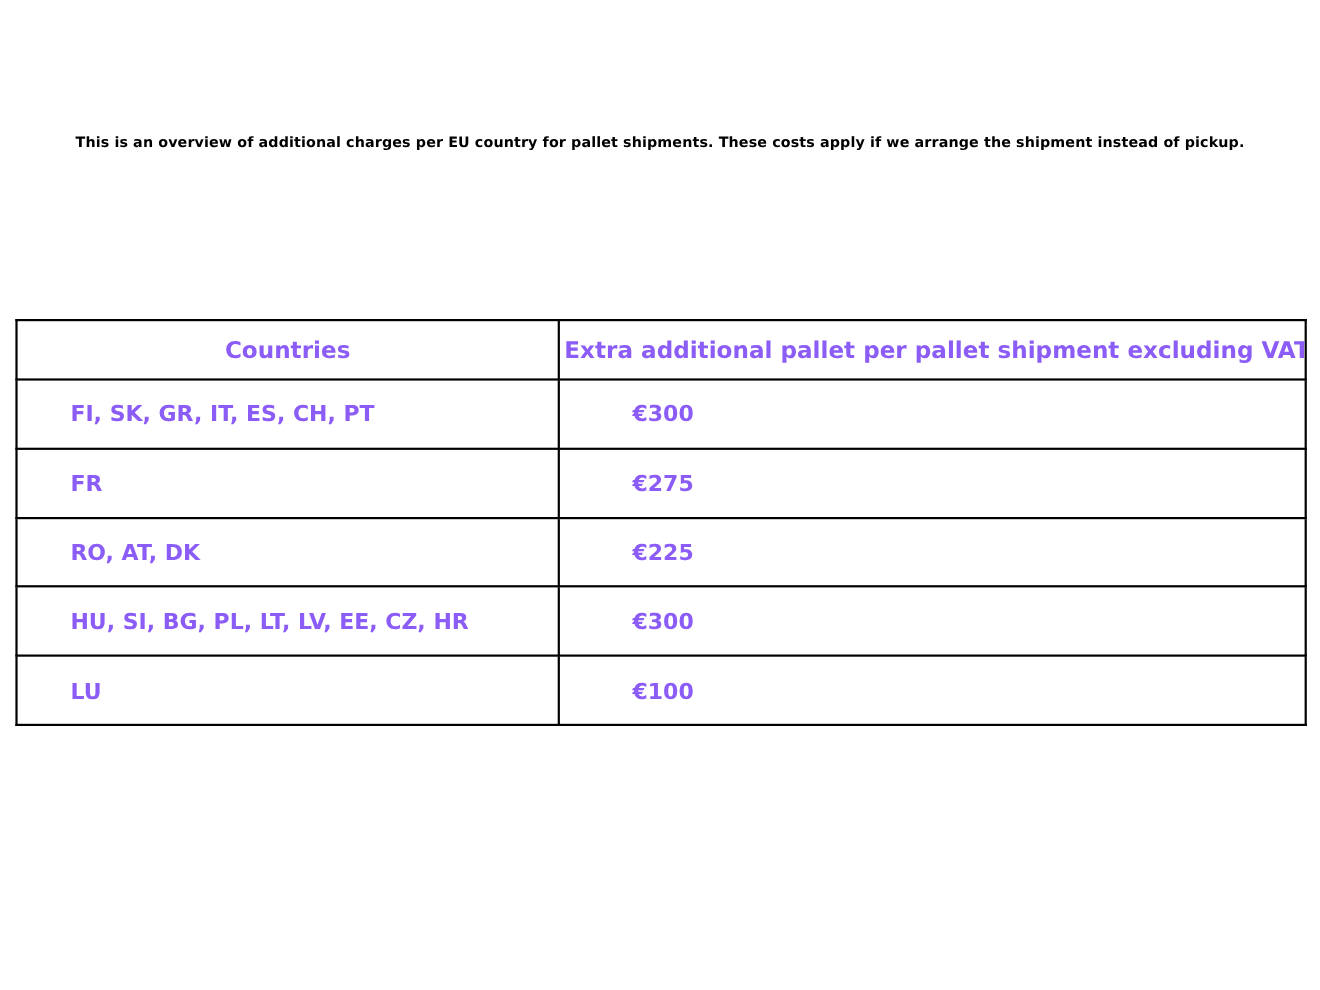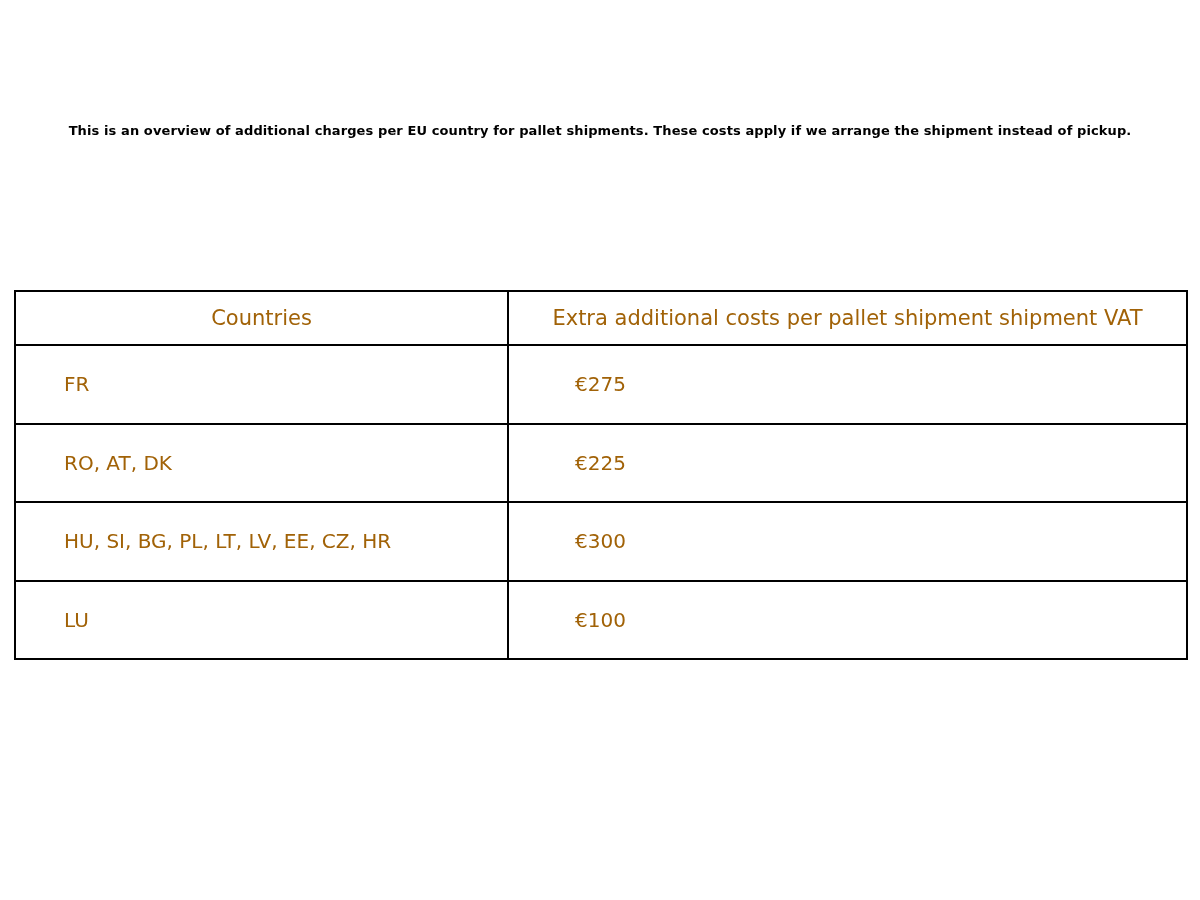--- a/index.html
+++ b/index.html
@@ -32,22 +32,22 @@
     top: 290px;
     width: 1172px;
     height: 370px;
     border-collapse: collapse;
     table-layout: fixed;
   }
   .charges-table th,
   .charges-table td {
     border: 2px solid #000000;
     font-size: 20px;
-    font-weight: normal;
-    color: #a16207;
+    font-weight: bold;
+    color: #8b5cf6;
     vertical-align: middle;
     height: 52px;
     background: #ffffff;
     white-space: nowrap;
     overflow: hidden;
   }
   .charges-table th {
     text-align: center;
     font-size: 21px;
     padding: 0 4px;
@@ -71,24 +71,28 @@
   <div class="note">This is an overview of additional charges per EU country for pallet shipments. These costs apply if we arrange the shipment instead of pickup.</div>
 
   <table class="charges-table">
     <colgroup>
       <col class="col-countries">
       <col class="col-cost">
     </colgroup>
     <thead>
       <tr>
         <th>Countries</th>
-        <th>Extra additional costs per pallet shipment shipment VAT</th>
+        <th>Extra additional pallet per pallet shipment excluding VAT</th>
       </tr>
     </thead>
     <tbody>
+      <tr>
+        <td class="cell-countries">FI, SK, GR, IT, ES, CH, PT</td>
+        <td class="cell-cost">€300</td>
+      </tr>
       <tr>
         <td class="cell-countries">FR</td>
         <td class="cell-cost">€275</td>
       </tr>
       <tr>
         <td class="cell-countries">RO, AT, DK</td>
         <td class="cell-cost">€225</td>
       </tr>
       <tr>
         <td class="cell-countries">HU, SI, BG, PL, LT, LV, EE, CZ, HR</td>

